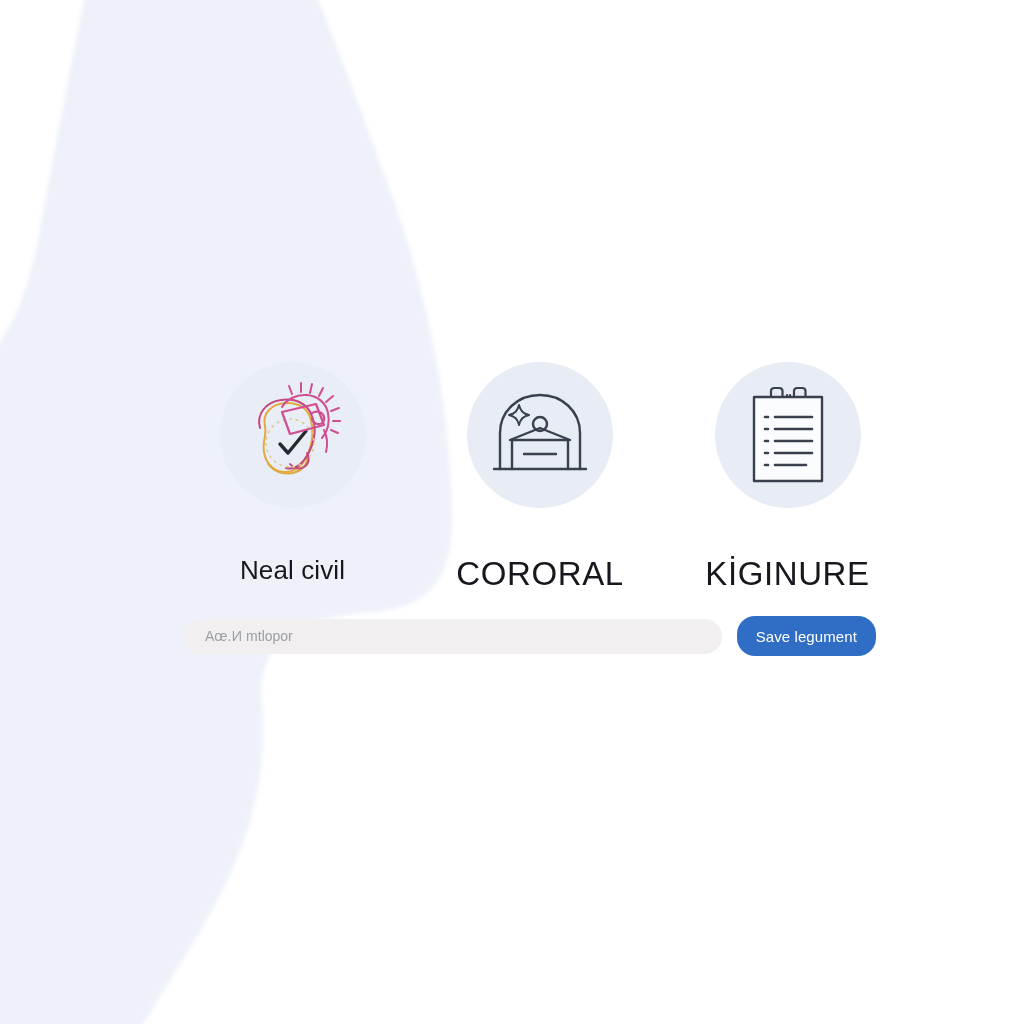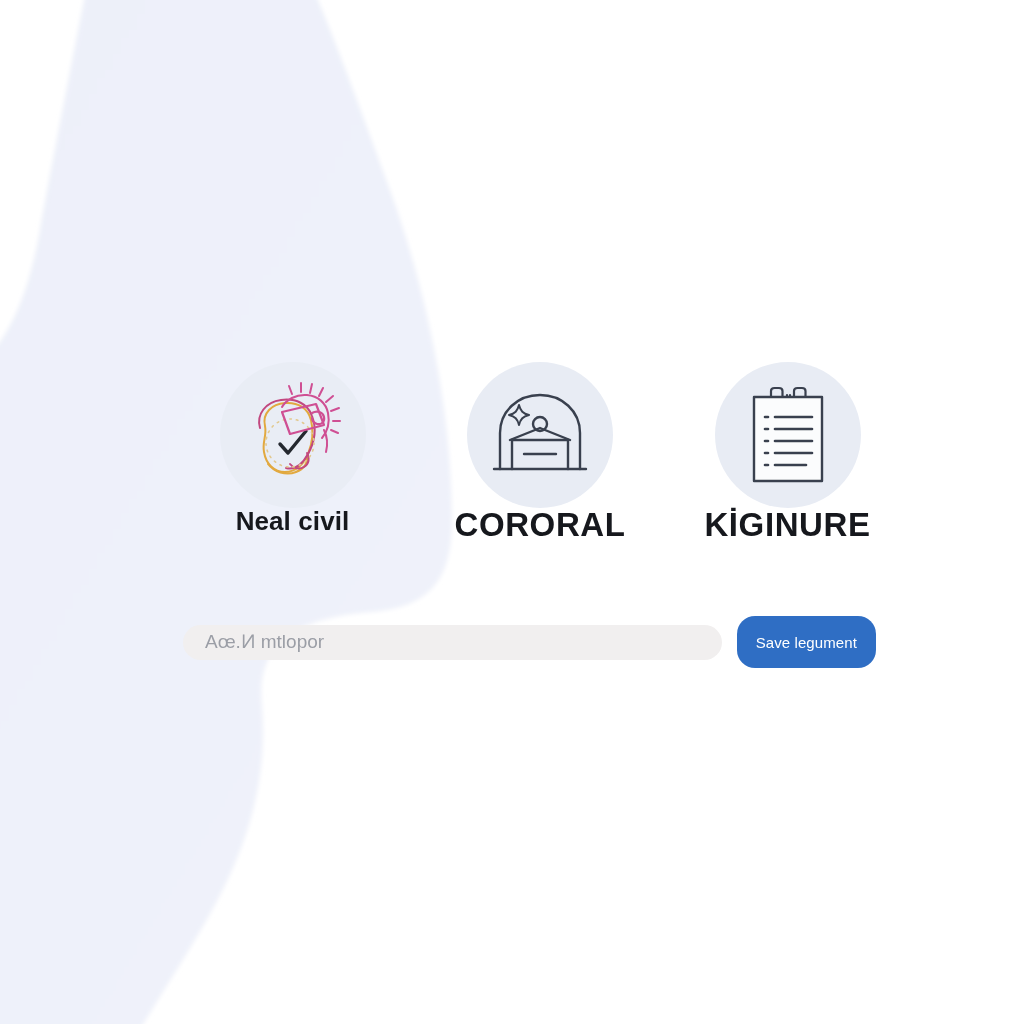--- a/index.html
+++ b/index.html
@@ -66,22 +66,23 @@
     position: relative;
   }
   .icon-badge.soft {
     background: #e9edf5;
   }
   .icon-badge svg {
     display: block;
   }
 
   .feature-label {
+    margin-top: 49px;
     font-size: 26px;
-    font-weight: 700;
+    font-weight: 400;
     color: #16181d;
     letter-spacing: 0.1px;
     line-height: 1;
     text-align: center;
     white-space: nowrap;
   }
   .feature-label.caps {
     font-size: 33px;
     letter-spacing: 0.6px;
   }
@@ -99,32 +100,32 @@
 
   .search-field {
     flex: 1 1 auto;
     height: 35px;
     border-radius: 18px;
     background: #f1efef;
     border: none;
     outline: none;
     padding: 0 22px;
     font-family: "Liberation Sans", sans-serif;
-    font-size: 19px;
+    font-size: 14px;
     color: #7e8189;
     box-sizing: border-box;
   }
   .search-field::placeholder {
     color: #9b9ea6;
     opacity: 1;
   }
 
   .primary-button {
     flex: 0 0 auto;
-    height: 52px;
+    height: 40px;
     padding: 0 19px;
     border: none;
     border-radius: 18px;
     background: #2f6ec4;
     color: #ffffff;
     font-family: "Liberation Sans", sans-serif;
     font-size: 15px;
     font-weight: 400;
     letter-spacing: 0.1px;
     cursor: pointer;

